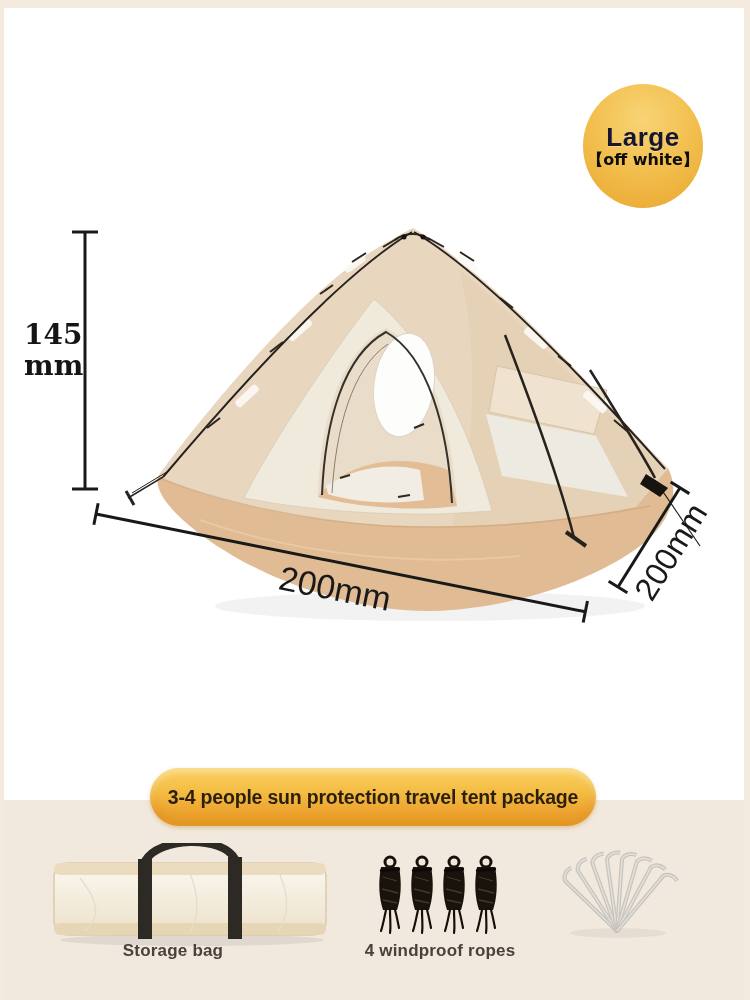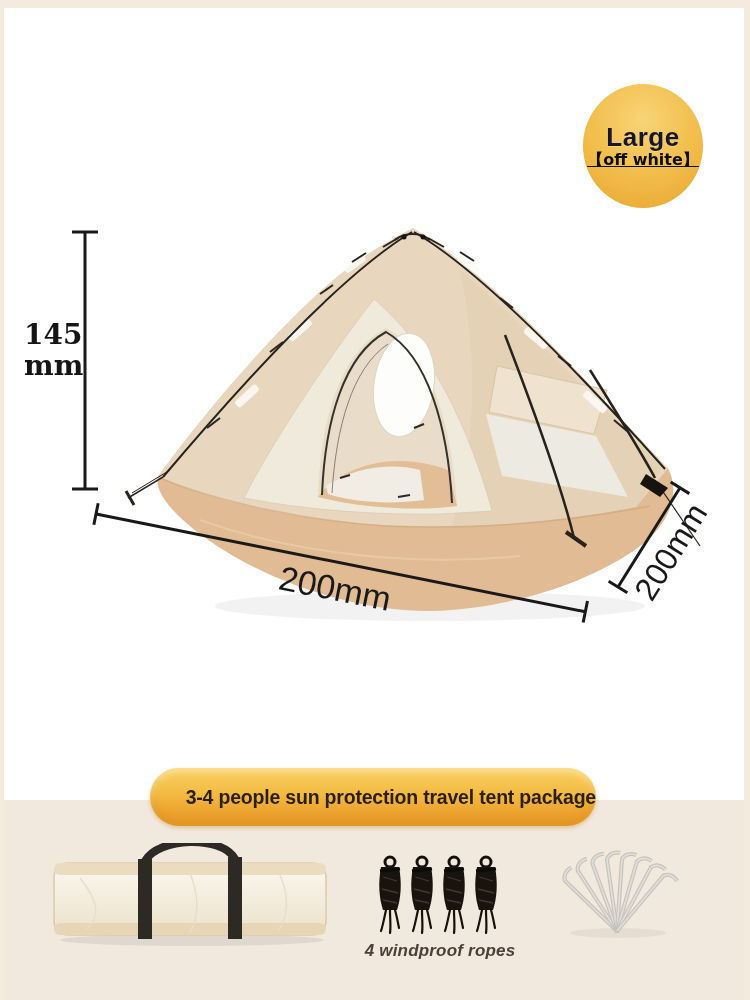--- a/index.html
+++ b/index.html
@@ -15,37 +15,37 @@
   
   .badge{
     position:absolute;left:583px;top:84px;width:120px;height:124px;border-radius:50%;
     background:radial-gradient(circle at 50% 28%, #f8d476 0%, #f2bf4e 48%, #e9a62e 100%);
     display:flex;flex-direction:column;align-items:center;justify-content:center;
     gap:2px;z-index:10;
   }
   .badge .size{font-size:26px;font-weight:800;color:#16162e;letter-spacing:.5px;line-height:1;
     text-shadow:0 1px 0 rgba(255,255,255,.25);}
   .badge .variant{font-family:"DejaVu Sans","Liberation Sans",sans-serif;
-    font-size:16px;font-weight:700;color:#0e0d09;line-height:1;text-decoration:underline;}
+    font-size:16px;font-weight:700;color:#0e0d09;line-height:1;}
   
   .scene{position:absolute;left:0;top:0;z-index:5;}
   .dim-text{font-family:"Liberation Sans",sans-serif;fill:#191919;}
   
   .height-label{
     position:absolute;left:24px;top:320px;width:54px;text-align:center;z-index:6;
     font-family:"DejaVu Serif","Liberation Serif",serif;font-size:28px;line-height:1.1;color:#151515;font-weight:bold;
   }
   .height-label span{display:block;}
   
   .bottom-section{position:absolute;left:0;top:800px;width:750px;height:200px;background:#f2e9de;z-index:2;}
   .banner{
     position:absolute;left:150px;top:768px;width:446px;height:58px;border-radius:29px;
     background:linear-gradient(180deg,#f9d063 0%,#f4bd44 40%,#eca22e 78%,#e99f2b 100%);
     box-shadow:0 2px 4px rgba(190,130,30,.35), inset 0 -5px 8px rgba(205,125,15,.35), inset 0 4px 6px rgba(255,240,190,.6);
-    display:flex;align-items:center;justify-content:flex-end;z-index:8;
+    display:flex;align-items:center;justify-content:center;z-index:8;
   }
   .banner .title{
     font-size:19.5px;font-weight:800;color:#2b1f0d;letter-spacing:-.2px;white-space:nowrap;
   }
   .item-label{
     position:absolute;top:941px;width:220px;text-align:center;z-index:9;
     font-size:17px;font-weight:700;color:#4b4139;letter-spacing:.2px;
   }
   .item-img{position:absolute;z-index:8;}
 </style>
@@ -300,16 +300,17 @@
         </g>
       <g transform="rotate(40 72 88)">
           <path d="M72 88 L72 16" stroke="#c6c3bc" stroke-width="4" stroke-linecap="round" fill="none"></path>
           <path d="M72 16 C74 11,80 9,86 11" stroke="#c6c3bc" stroke-width="4" fill="none"></path>
           <path d="M72 88 L72 16" stroke="#e3e0db" stroke-width="1.6" fill="none"></path>
           <path d="M72 16 C74 11,80 9,86 11" stroke="#e3e0db" stroke-width="1.6" fill="none"></path>
         </g>
     </g>
   </svg>
 
-  <div class="item-label" style="left:330px;font-style:italic;">4 windproof ropes</div>
+  <div class="item-label" style="left:63px;">Storage bag</div>
+  <div class="item-label" style="left:330px;">4 windproof ropes</div>
 
   <div class="frame"></div>
 </div>
 
 </body></html>

